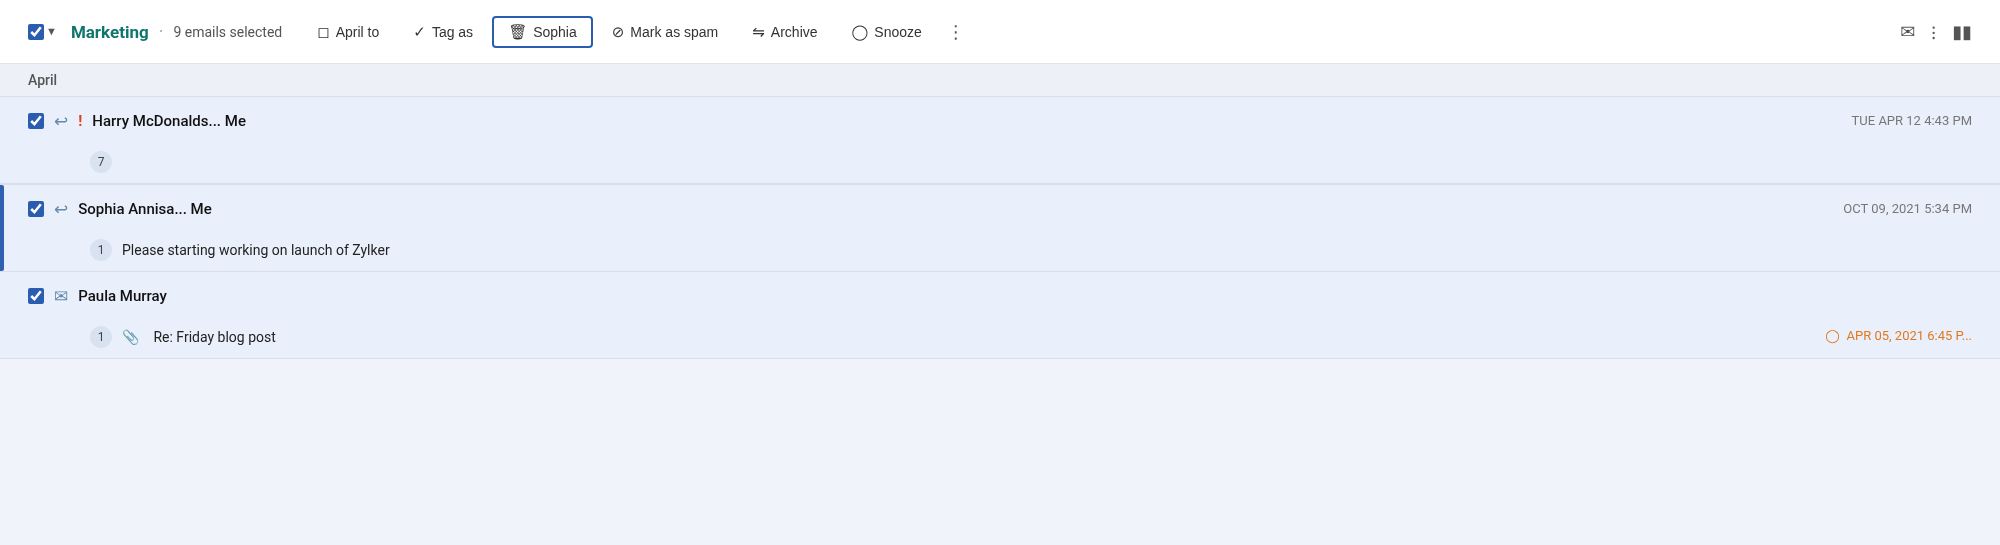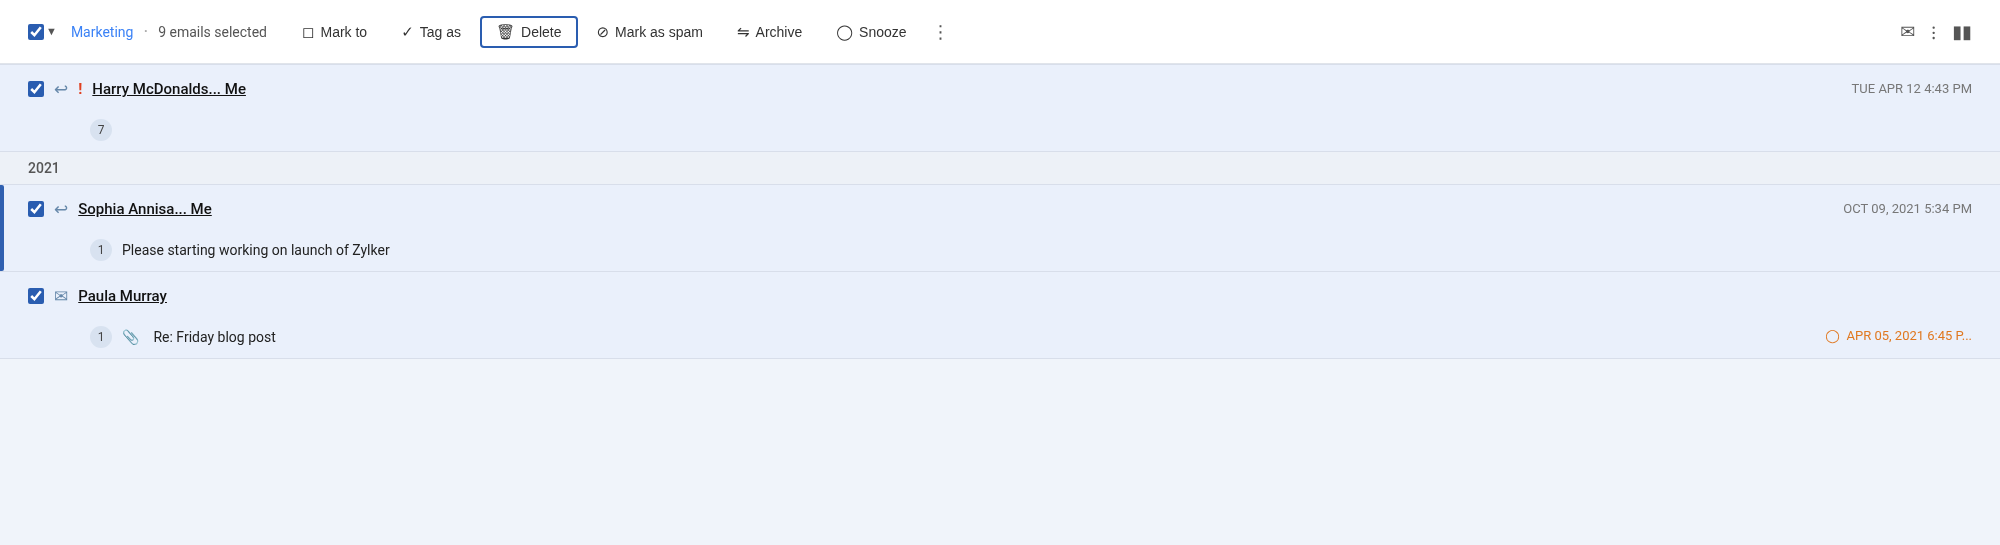--- a/index.html
+++ b/index.html
@@ -28,23 +28,23 @@
     }
 
     .title-area {
       display: flex;
       align-items: center;
       gap: 10px;
       margin-right: 20px;
     }
 
     .title-text {
-      font-weight: 400;
-      font-size: 14px;
-      color: #3b82f6;
+      font-weight: 700;
+      font-size: 17px;
+      color: #0f766e;
     }
 
     .separator-dot {
       color: #aaa;
       font-size: 18px;
     }
 
     .selected-count {
       color: #555;
       font-size: 14px;
@@ -168,21 +168,20 @@
       color: #e04020;
       font-weight: bold;
       font-size: 15px;
       flex-shrink: 0;
     }
 
     .sender-name {
       font-size: 15px;
       font-weight: 500;
       color: #111;
-      text-decoration: underline;
     }
 
     .row-right {
       padding-top: 14px;
       padding-bottom: 8px;
       flex-shrink: 0;
       text-align: left;
     }
 
     .email-date {
@@ -282,31 +281,31 @@
     <div class="title-area">
       <span class="title-text">Marketing</span>
       <span class="separator-dot">·</span>
       <span class="selected-count">9 emails selected</span>
     </div>
 
     <div class="toolbar">
 
       <button class="toolbar-btn">
         <span class="btn-icon">◻</span>
-        <span>Mark to</span>
+        <span>April to</span>
       </button>
 
       <button class="toolbar-btn">
         <span class="btn-icon">✓</span>
         <span>Tag as</span>
       </button>
 
       <button class="toolbar-btn active-delete">
         <span class="btn-icon">🗑</span>
-        <span>Delete</span>
+        <span>Sophia</span>
       </button>
 
       <button class="toolbar-btn">
         <span class="btn-icon">⊘</span>
         <span>Mark as spam</span>
       </button>
 
       <button class="toolbar-btn">
         <span class="btn-icon">⇋</span>
         <span>Archive</span>
@@ -322,20 +321,21 @@
   </div>
 
   <div class="top-bar-right">
     <span class="top-right-icon">✉</span>
     <span class="top-right-icon">⁝</span>
     <span class="top-right-icon">▮▮</span>
   </div>
 </div>
 
 <div>
+  <div class="section-label">April</div>
   <div class="section-divider"></div>
 
   <div class="email-group-wrapper">
     <div class="email-row">
       <div class="row-left">
         <input type="checkbox" class="row-checkbox" checked="" style="">
         <span class="row-icon">↩</span>
         <span class="priority-icon">!</span>
         <span class="sender-name">Harry McDonalds... Me</span>
       </div>
@@ -348,21 +348,20 @@
       <div class="sub-row-content">
         <div class="thread-count">7</div>
       </div>
       <div class="sub-row-right"></div>
     </div>
   </div>
   <div class="section-divider"></div>
 </div>
 
 <div>
-  <div class="section-label">2021</div>
   <div class="section-divider"></div>
 
   <div class="email-group-wrapper">
     <div class="accent-bar"></div>
     <div class="email-row">
       <div class="row-left">
         <input type="checkbox" class="row-checkbox" checked="" style="">
         <span class="row-icon">↩</span>
         <span class="sender-name">Sophia Annisa... Me</span>
       </div>

